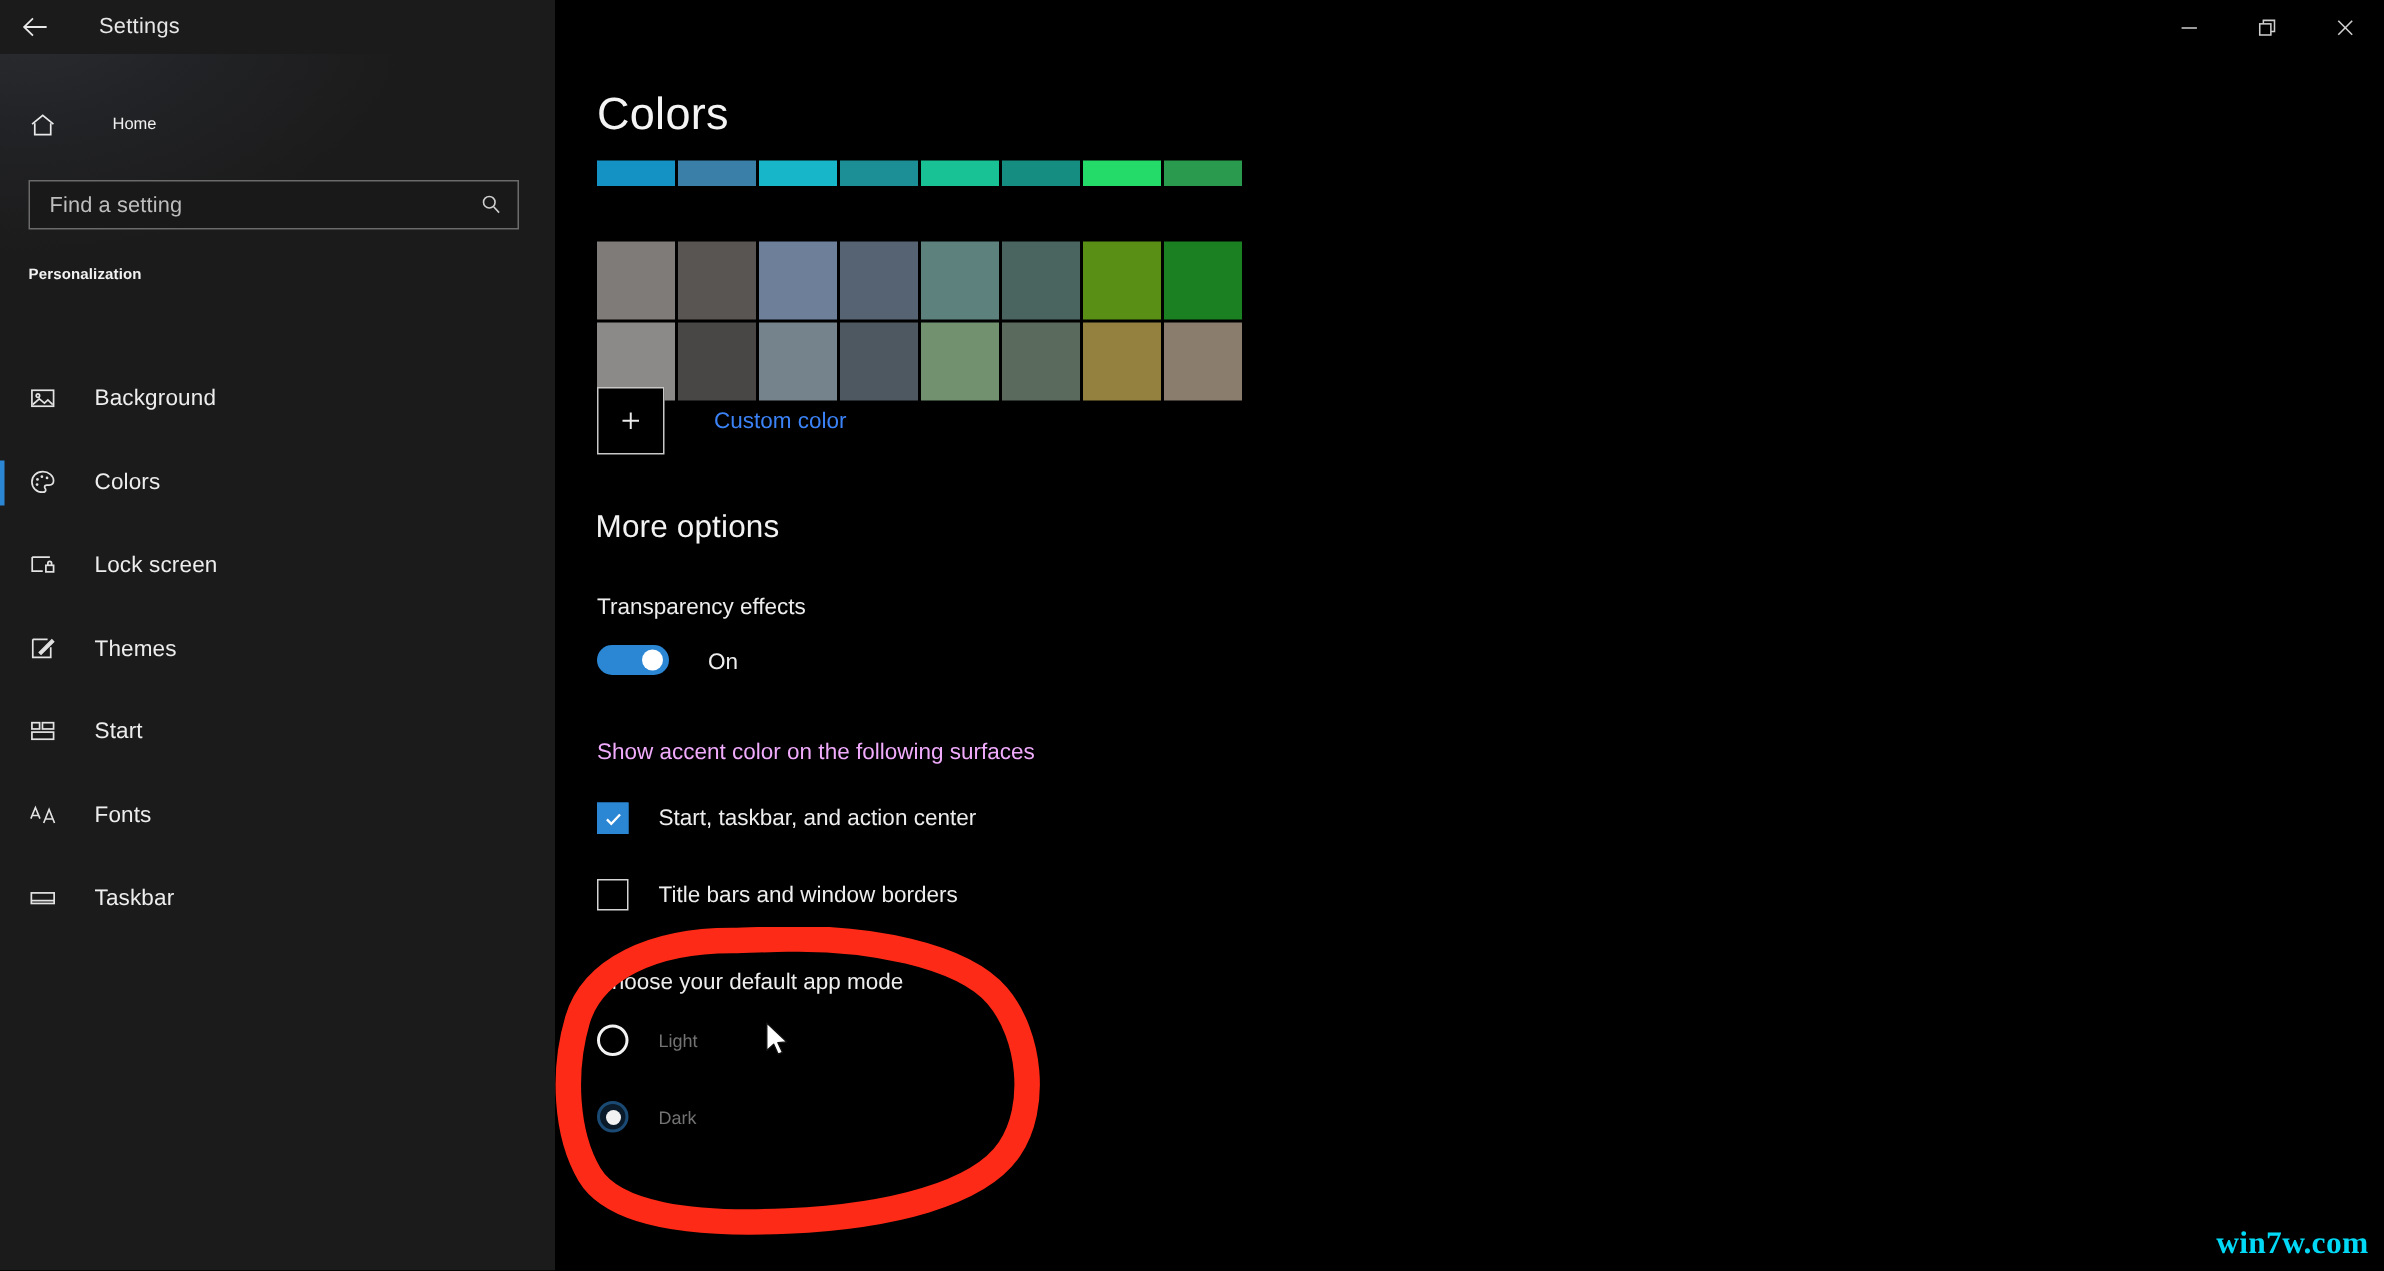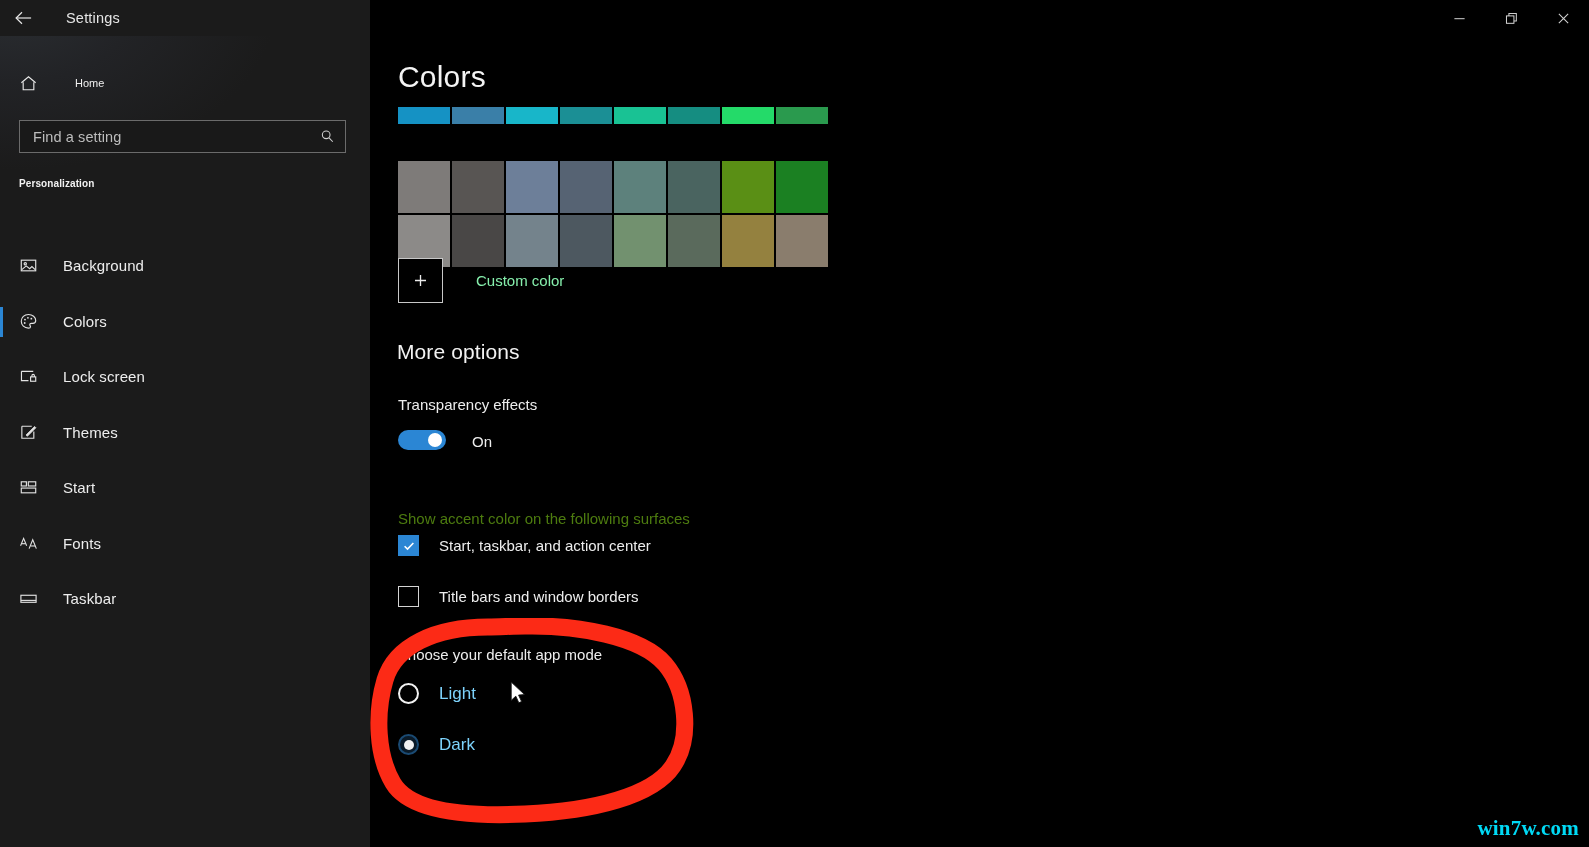--- a/index.html
+++ b/index.html
@@ -208,21 +208,21 @@
     height: 45px;
     border: 1.5px solid #c8c8c8;
     display: flex;
     align-items: center;
     justify-content: center;
     color: #eaeaea;
     background: #000;
   }
   .cc-label {
     font-size: 15px;
-    color: #86efac;
+    color: #3b82f6;
     margin-left: 33px;
   }
 
   .more-options {
     position: absolute;
     top: 340px; left: 27px;
     font-size: 21px;
     color: #f2f2f2;
     letter-spacing: 0.1px;
   }
@@ -257,23 +257,23 @@
     background: #ffffff;
   }
   .toggle-row .tlbl {
     font-size: 15px;
     color: #ededed;
     margin-left: 26px;
   }
 
   .accent-label {
     position: absolute;
-    top: 510px; left: 28px;
+    top: 493px; left: 28px;
     font-size: 15px;
-    color: #4d7c0f;
+    color: #f0abfc;
   }
 
   .cbrow {
     position: absolute;
     left: 28px;
     display: flex;
     align-items: center;
   }
   .cbrow.r1 { top: 535px; }
   .cbrow.r2 { top: 586px; }
@@ -333,22 +333,22 @@
   }
   .radio .dot {
     width: 10px;
     height: 10px;
     border-radius: 50%;
     background: #f2f2f2;
     display: none;
   }
   .radio.selected .dot { display: block; }
   .radiorow .rlbl {
-    font-size: 17px;
-    color: #7dd3fc;
+    font-size: 12px;
+    color: #737373;
     margin-left: 20px;
   }
 
   
   .cursor {
     position: absolute;
     left: 510px; top: 681px;
     z-index: 40;
     pointer-events: none;
   }

